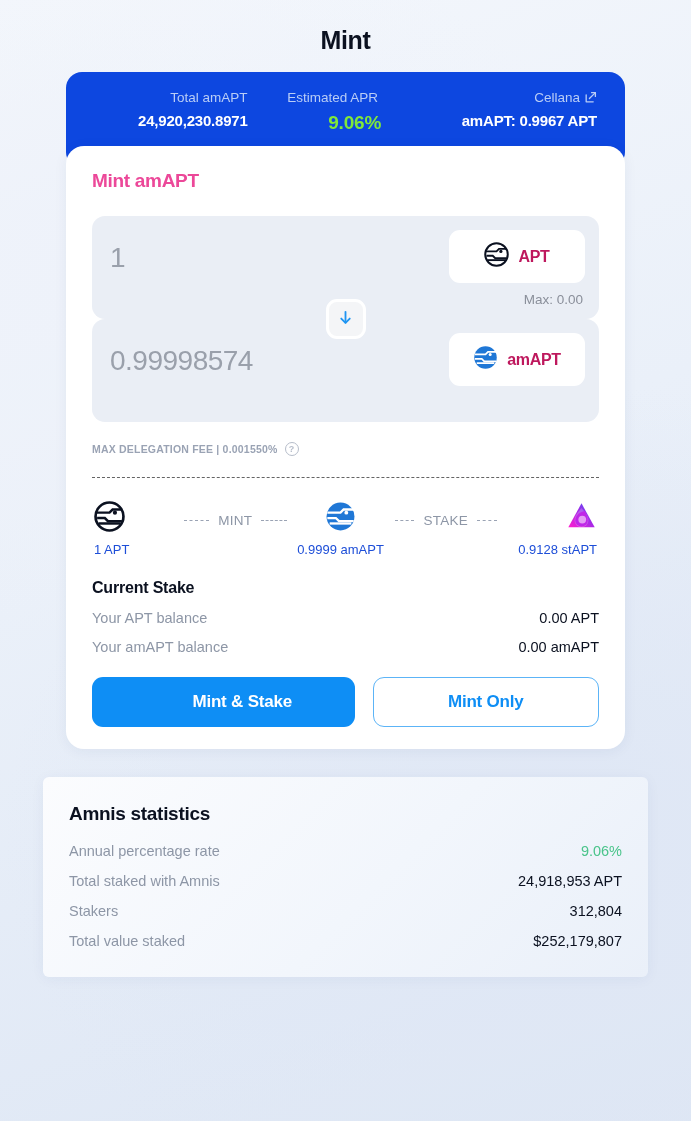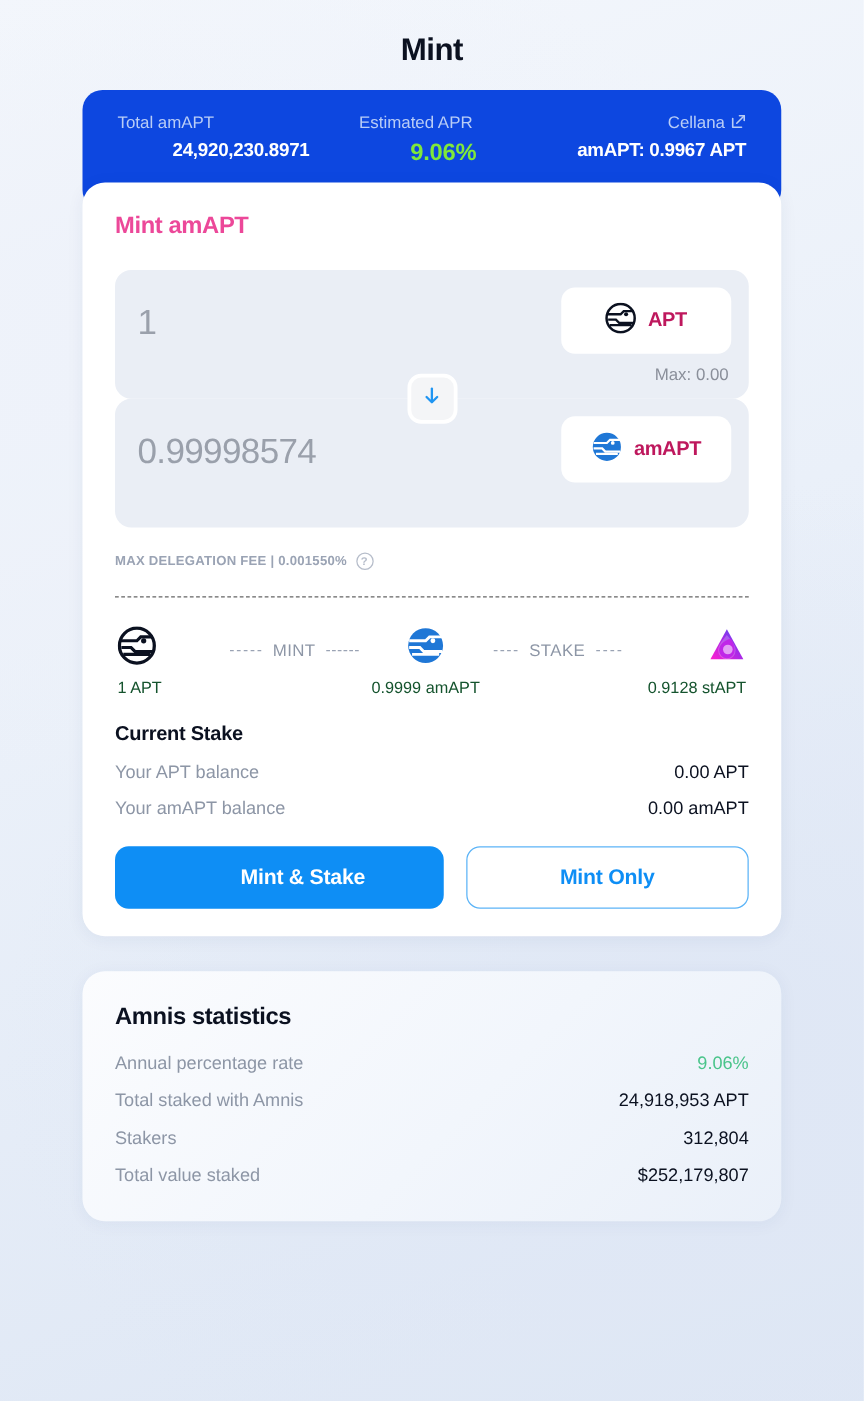--- a/index.html
+++ b/index.html
@@ -42,21 +42,21 @@
     background: #0d47e0;
     border-radius: 16px;
     height: 96px;
     padding: 18px 28px 0;
     display: flex;
     justify-content: space-between;
     align-items: flex-start;
     position: relative;
     z-index: 1;
   }
-  .banner-col { display: flex; flex-direction: column; gap: 7px; }
+  .banner-col { display: flex; flex-direction: column; gap: 7px; align-items: flex-end; }
   .banner-col.mid { align-items: center; }
   .banner-col.right { align-items: flex-end; }
 
   .banner-label {
     font-size: 13.5px;
     color: #b9cdf6;
     font-weight: 400;
     display: flex;
     align-items: center;
     gap: 4px;
@@ -208,21 +208,21 @@
     flex-direction: column;
     align-items: center;
     gap: 9px;
     width: 108px;
   }
   .flow-node.first { align-items: flex-start; width: 90px; }
   .flow-node.last { align-items: flex-end; width: 100px; }
   .flow-icon { height: 33px; display: flex; align-items: center; }
   .flow-label {
     font-size: 13px;
-    color: #14532d;
+    color: #1d4ed8;
   }
   .flow-mid {
     display: flex;
     align-items: center;
     gap: 9px;
     padding-top: 13px;
     flex: 1;
   }
   .flow-dash {
     flex: 1;
@@ -280,23 +280,23 @@
     padding-left: 38px;
   }
   .btn-secondary {
     background: #ffffff;
     color: #0e8ef5;
     border: 1.3px solid #5cb4f7;
   }
 
   
   .stats-card {
-    width: 559px;
+    width: 605px;
     margin: 28px auto 0;
-    border-radius: 18px;
+    border-radius: 6px;
     background: linear-gradient(135deg, #fbfcfe 0%, #f2f6fc 55%, #eaf0f9 100%);
     padding: 26px 26px 28px;
     box-shadow: 0 2px 14px rgba(30, 55, 110, 0.05);
   }
   .stats-title {
     font-size: 19px;
     font-weight: 700;
     color: #0b1120;
     letter-spacing: -0.3px;
     margin-bottom: 18px;

